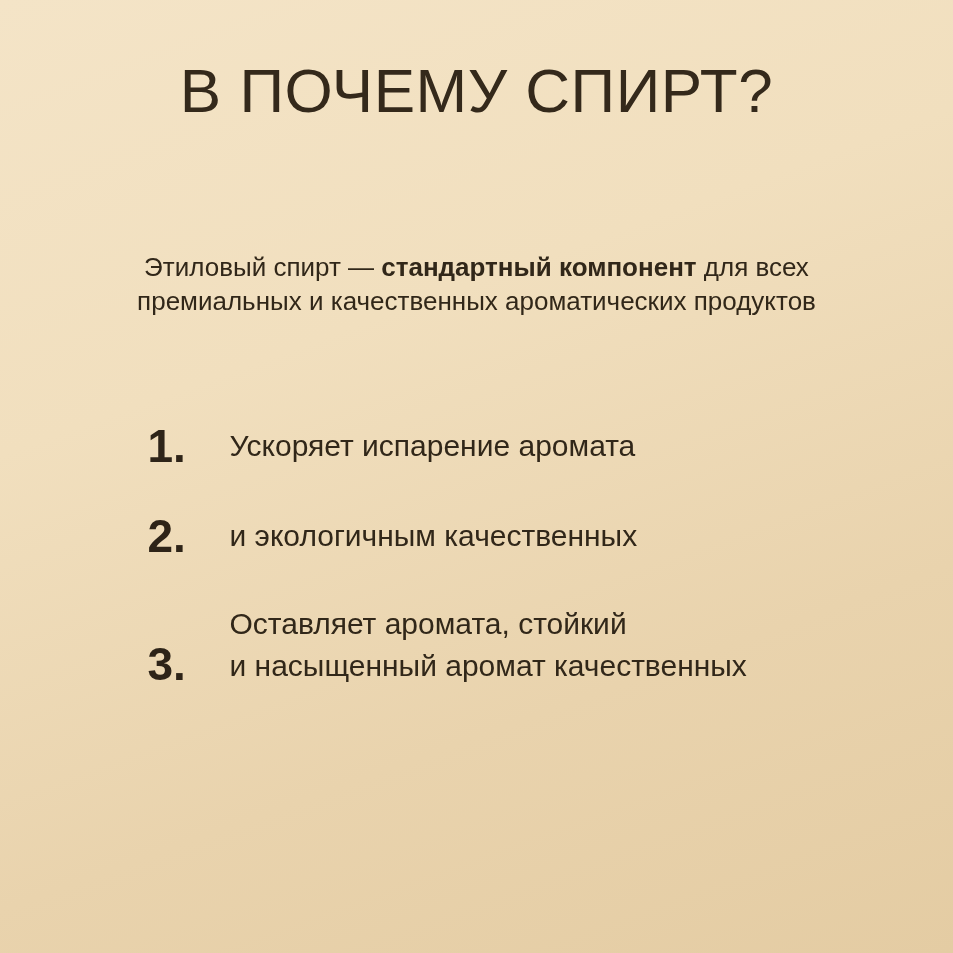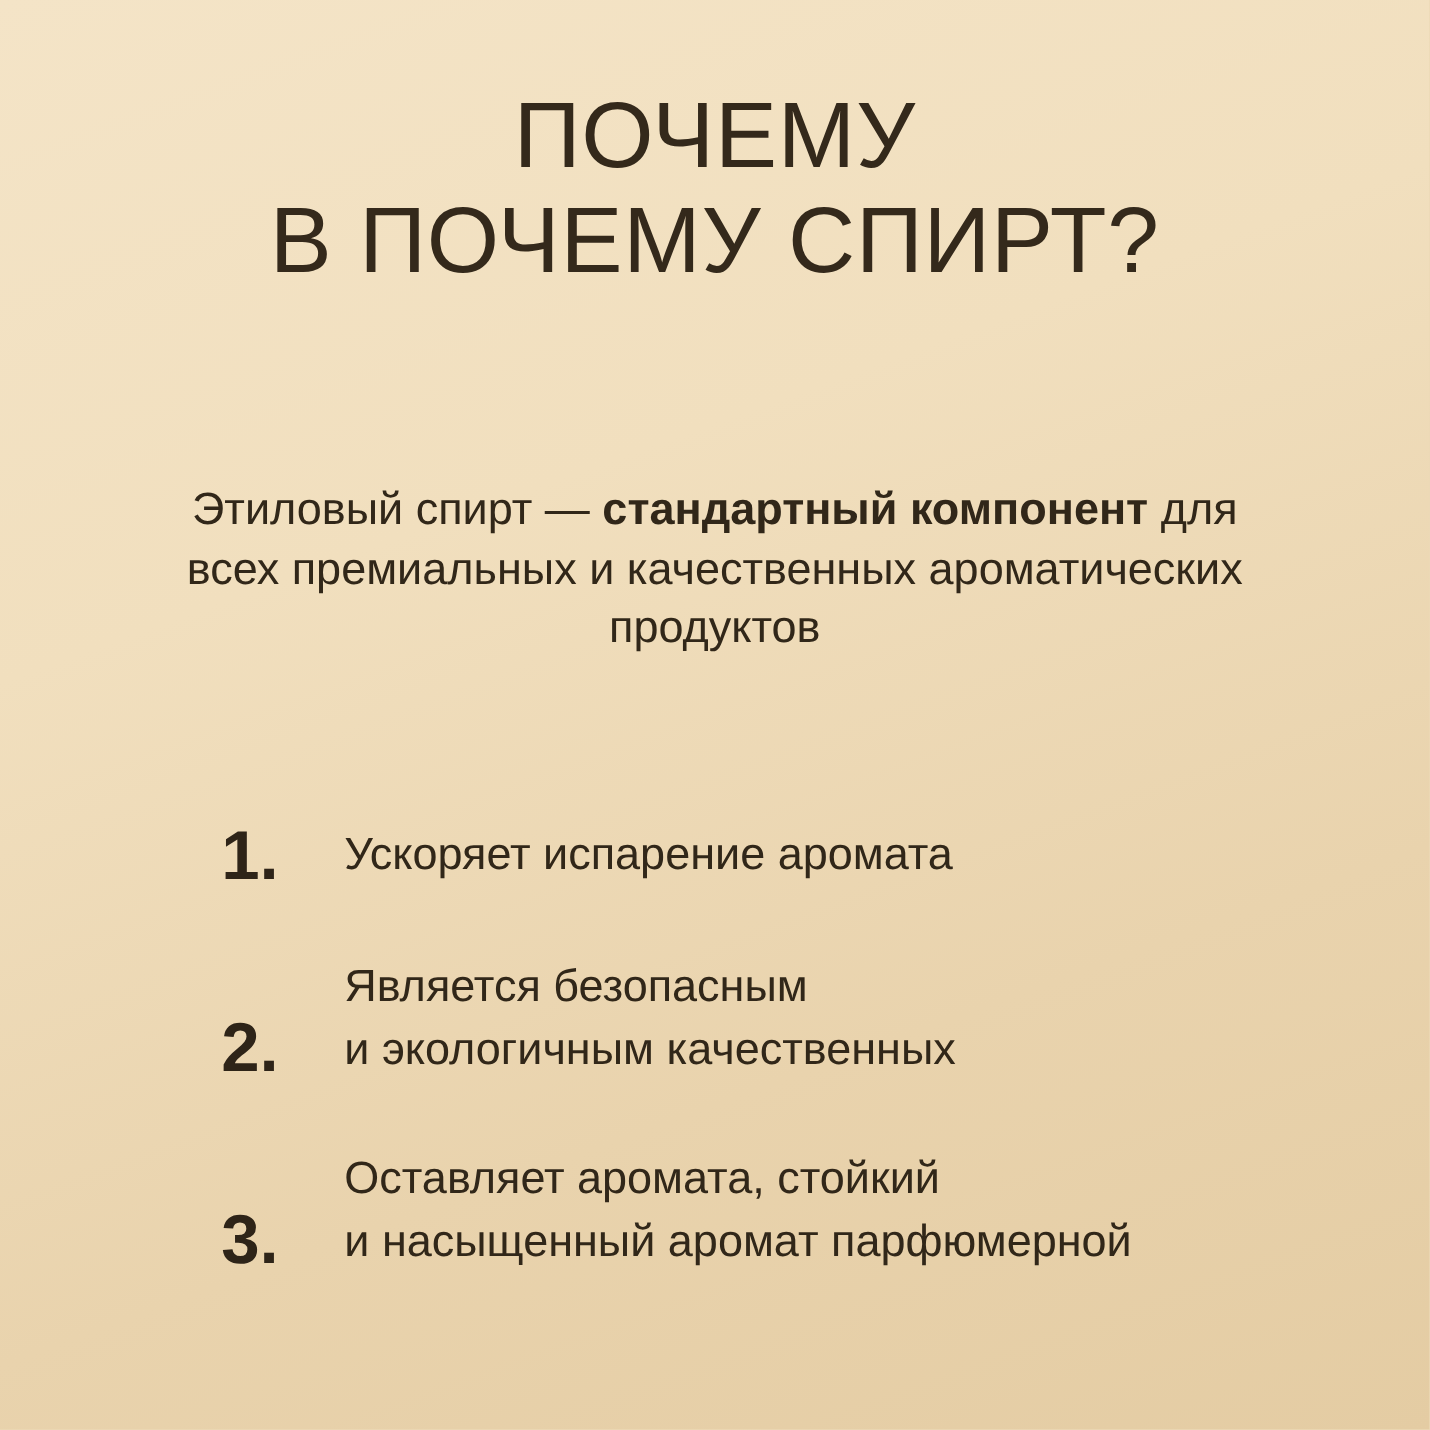--- a/index.html
+++ b/index.html
@@ -40,21 +40,21 @@
     display: block;
     white-space: nowrap;
   }
   .title .accent {
     font-weight: 400;
   }
   .lede {
     width: 740px;
     margin-top: 82px;
     text-align: center;
-    font-size: 30px;
+    font-size: 26px;
     line-height: 1.33;
     color: #312719;
     font-weight: 400;
   }
   .lede b {
     font-weight: 700;
   }
   .list {
     margin-top: 78px;
     width: 100%;
@@ -95,48 +95,46 @@
   .spacer {
     flex: 1 1 auto;
   }
 </style>
 </head>
 <body>
 
 <div class="card">
 
   <h1 class="title">
-    <span class="line">ПОЧЕМУ</span>
     <span class="line"><span>В ПОЧЕМУ </span><span class="accent">СПИРТ?</span></span>
   </h1>
 
   <p class="lede"><span>Этиловый спирт — </span><b>стандартный компонент</b><span> для всех премиальных и качественных ароматических продуктов</span></p>
 
   <div class="list">
 
     <div class="item item--one">
       <div class="num">1.</div>
       <div class="text">
         <span class="l">Ускоряет испарение аромата</span>
       </div>
     </div>
 
     <div class="item item--two">
       <div class="num">2.</div>
       <div class="text">
-        <span class="l">Является безопасным</span>
         <span class="l">и экологичным качественных</span>
       </div>
     </div>
 
     <div class="item item--three">
       <div class="num">3.</div>
       <div class="text">
         <span class="l">Оставляет аромата, стойкий</span>
-        <span class="l">и насыщенный аромат парфюмерной</span>
+        <span class="l">и насыщенный аромат качественных</span>
       </div>
     </div>
 
   </div>
 
   <div class="spacer"></div>
 
 </div>
 
 </body></html>

